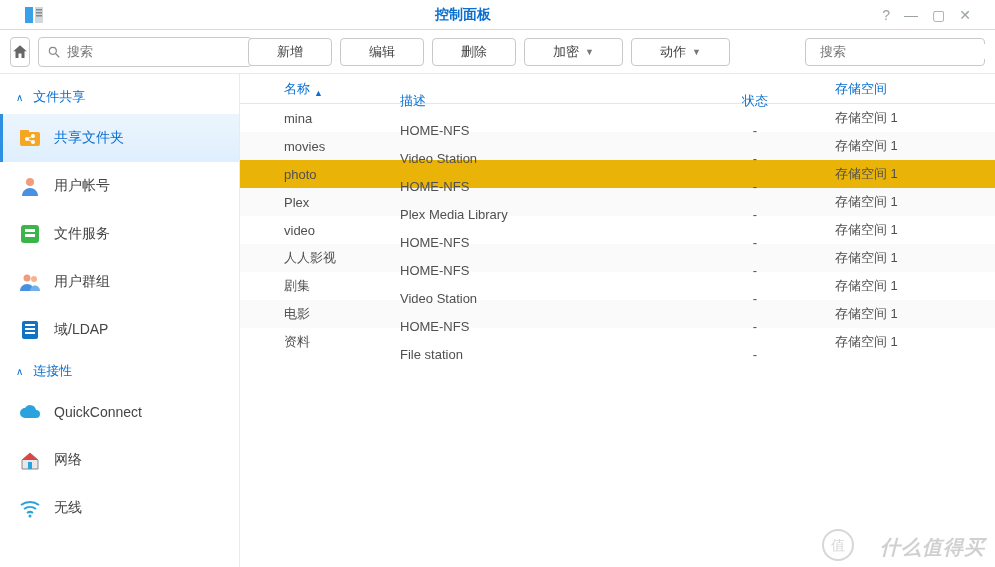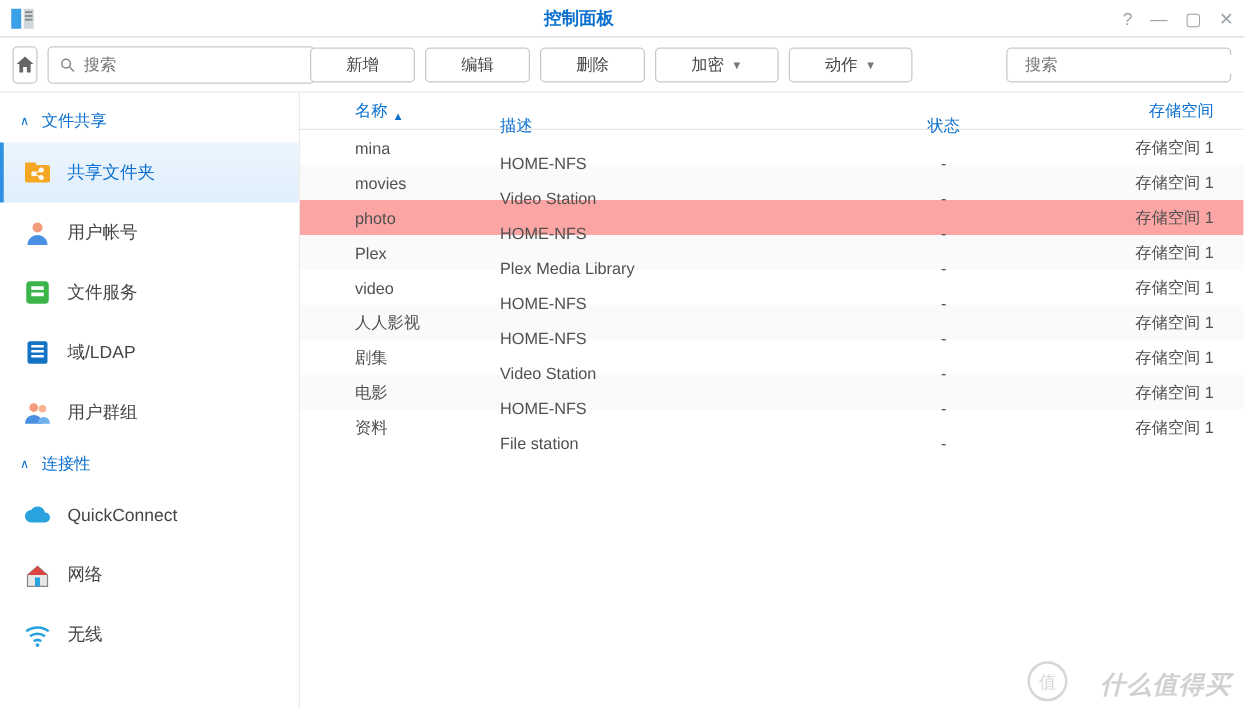--- a/index.html
+++ b/index.html
@@ -11,21 +11,21 @@
     width: 995px;
     height: 567px;
     overflow: hidden;
   }
   
   .titlebar {
     display: flex;
     align-items: center;
     height: 30px;
     border-bottom: 1px solid #d9d9d9;
-    padding: 0 8px;
+    padding: 0 24px;
   }
   .titlebar .app-icon { width: 20px; height: 20px; display:flex; align-items:center; justify-content:center; }
   .titlebar .title {
     flex: 1;
     text-align: center;
     color: #0a6fcf;
     font-weight: 600;
     font-size: 14px;
   }
   .win-controls { display: flex; gap: 14px; color: #9aa3a8; }
@@ -131,31 +131,31 @@
     height: 30px;
     align-items:center;
     border-bottom: 1px solid #e6e6e6;
     color:#0a6fcf;
     font-size:13px;
   }
   .col-sel { width:40px; }
   .col-name { width:120px; padding-left:4px; display:flex; align-items:flex-end; gap:4px;}
   .col-desc { flex:1;margin-top:24px; }
   .col-status { width:160px; text-align:center;margin-top:24px; }
-  .col-storage { width:160px; padding-right:24px; text-align:right; }
+  .col-storage { width:160px; padding-right:41px; }
   .tbl-body { flex:1; overflow:auto; }
   .row {
     display:flex;
     height: 28px;
     align-items:center;
     font-size:13px;
     color:#505050;
   }
   .row:nth-child(even){ background:#fafafa; }
-  .row.selected { background:#fca5a5; }
+  .row.selected { background:#eab308; }
   .sort-ind { font-size:9px; color:#0a6fcf; }
   
   .watermark {
     position:absolute;
     right:10px; bottom:6px;
     color:rgba(120,120,120,0.35);
     font-size:20px;
     font-weight:bold;
     letter-spacing:1px;
     pointer-events:none;
@@ -269,38 +269,38 @@
             <rect x="3" y="3" width="18" height="18" rx="3" fill="#3bb54a"></rect>
             <rect x="7" y="7" width="10" height="3" fill="#fff"></rect>
             <rect x="7" y="12" width="10" height="3" fill="#fff"></rect>
           </svg>
         </span>
         <span>文件服务</span>
       </div>
       <div class="side-item">
         <span class="side-icon">
           <svg width="24" height="24" viewBox="0 0 24 24">
+            <circle cx="9" cy="8" r="3.5" fill="#f39c7c"></circle>
+            <circle cx="16" cy="9" r="3" fill="#f7b28e"></circle>
+            <path d="M2 21c0-4 3-7 7-7s7 3 7 7z" fill="#4a90e2"></path>
+            <path d="M12 21c0-3 2-5.5 5-5.5s5 2.5 5 5.5z" fill="#6fb0ed"></path>
+          </svg>
+        </span>
+        <span>用户群组</span>
+      </div>
+      <div class="side-item">
+        <span class="side-icon">
+          <svg width="24" height="24" viewBox="0 0 24 24">
             <rect x="4" y="3" width="16" height="18" rx="2" fill="#1272c4"></rect>
             <rect x="7" y="6" width="10" height="2" fill="#fff"></rect>
             <rect x="7" y="10" width="10" height="2" fill="#fff"></rect>
             <rect x="7" y="14" width="10" height="2" fill="#fff"></rect>
           </svg>
         </span>
         <span>域/LDAP</span>
-      </div>
-      <div class="side-item">
-        <span class="side-icon">
-          <svg width="24" height="24" viewBox="0 0 24 24">
-            <circle cx="9" cy="8" r="3.5" fill="#f39c7c"></circle>
-            <circle cx="16" cy="9" r="3" fill="#f7b28e"></circle>
-            <path d="M2 21c0-4 3-7 7-7s7 3 7 7z" fill="#4a90e2"></path>
-            <path d="M12 21c0-3 2-5.5 5-5.5s5 2.5 5 5.5z" fill="#6fb0ed"></path>
-          </svg>
-        </span>
-        <span>用户群组</span>
       </div>
       <div class="side-section-header">
         <span class="chev">∧</span>
         <span>连接性</span>
       </div>
       <div class="side-item">
         <span class="side-icon">
           <svg width="24" height="24" viewBox="0 0 24 24">
             <path d="M7 18a5 5 0 010-10 6 6 0 0111 2 4 4 0 010 8z" fill="#2aa2de"></path>
           </svg>

